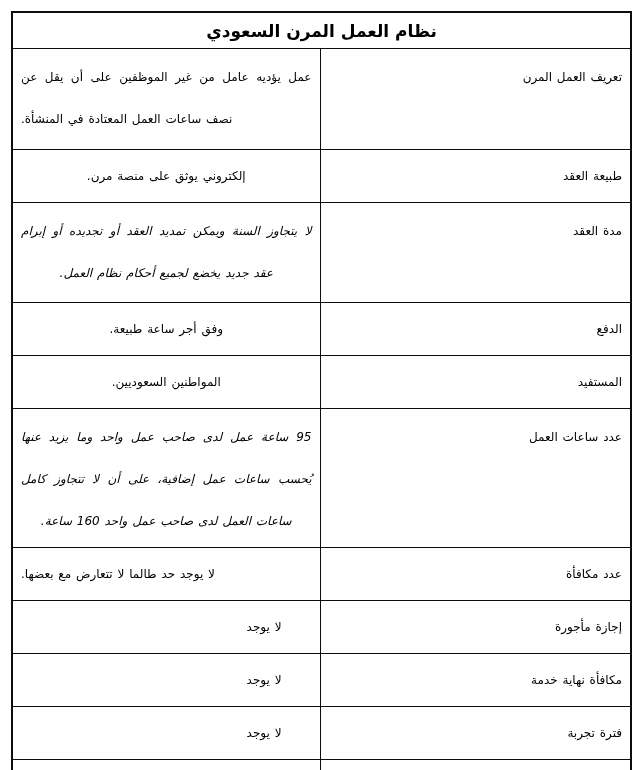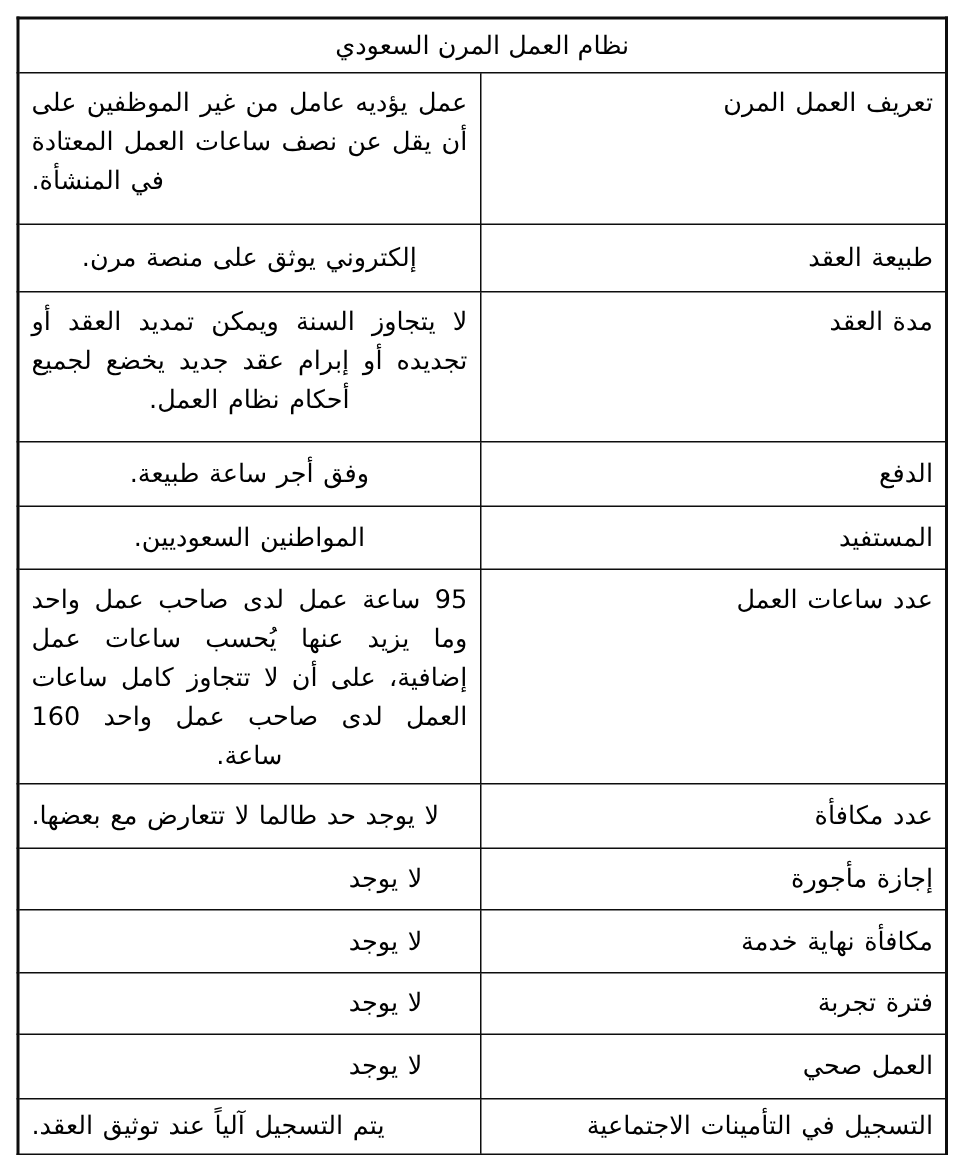--- a/index.html
+++ b/index.html
@@ -29,27 +29,27 @@
   table.info-table, table.info-table th, table.info-table td {
     border: 1px solid #0d0d0d;
   }
   table.info-table {
     border-width: 2px;
   }
   th.title-cell {
     height: 31px;
     text-align: center;
     vertical-align: middle;
-    font-weight: 400;
+    font-weight: 700;
     font-size: 17px;
     padding: 2px 8px;
   }
   td {
-    font-size: 17px;
-    line-height: 26px;
+    font-size: 12px;
+    line-height: 42px;
     padding: 5px 8px;
     vertical-align: middle;
     word-spacing: 1px;
   }
   col.label-col { width: 311px; }
   col.value-col { width: 308px; }
   td.label-cell {
     text-align: right;
   }
   td.value-cell {
@@ -57,21 +57,21 @@
   }
   tr.tall td {
     vertical-align: top;
     padding-top: 7px;
   }
   
   td.v-right        { text-align: center; }
   td.v-center       { text-align: left; }
   td.v-indent       { text-align: right; padding-right: 38px; }
   td.v-justify-left   { text-align: justify; text-align-last: left; }
-  td.v-justify-center { text-align: justify; text-align-last: center; }
+  td.v-justify-center { text-align: justify; text-align-last: center; font-style: italic; }
 </style>
 </head>
 <body>
 
 <div class="page">
   <table class="info-table">
     <colgroup>
       <col class="label-col">
       <col class="value-col">
     </colgroup>

